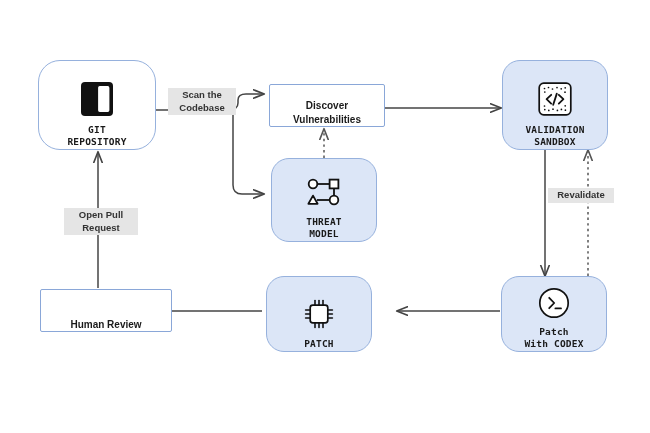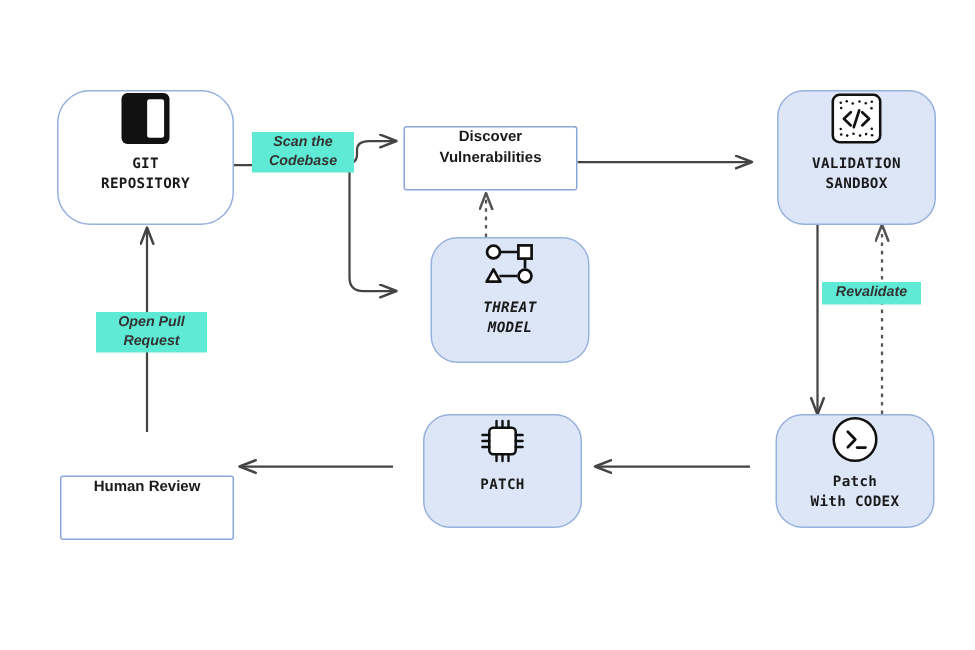--- a/index.html
+++ b/index.html
@@ -26,27 +26,26 @@
     top: 0;
     width: 650px;
     height: 433px;
   }
   .node {
     position: absolute;
     box-sizing: border-box;
     display: flex;
     flex-direction: column;
     align-items: center;
-    justify-content: flex-start;
+    justify-content: flex-end;
   }
   .node-round {
     background: #dce6f7;
     border: 1.4px solid #96b1dd;
     border-radius: 18px;
-    margin-left: 16px;
   }
   .node-plain {
     background: #ffffff;
     border: 1.4px solid #8aa7d8;
     border-radius: 2px;
   }
   .node-white-round {
     background: #ffffff;
     border: 1.4px solid #96b1dd;
     border-radius: 22px;
@@ -78,23 +77,22 @@
   }
   .edge-label {
     position: absolute;
     font-family: "Liberation Sans", sans-serif;
     font-size: 9.5px;
     font-weight: 700;
     color: #333333;
     text-align: center;
     line-height: 1.32;
     white-space: pre-line;
-    background: #5eead4;
+    background: #e5e5e5;
     padding: 1px 3px;
-    font-style: italic;
   }
 </style>
 </head>
 <body>
 
 <div id="canvas">
 
   <svg class="svg-layer" viewBox="0 0 650 433">
     <defs>
       <marker id="arrowSolid" markerWidth="9" markerHeight="9" refX="7.4" refY="3.2" orient="auto" markerUnits="strokeWidth">
@@ -135,21 +133,21 @@
     </div>
     <div class="node-label">GIT
 REPOSITORY</div>
   </div>
 
   <div class="node node-plain" style="left:269px; top:84px; width:116px; height:43px;">
     <div class="node-label-sans">Discover
 Vulnerabilities</div>
   </div>
 
-  <div class="node node-round" style="left:271px; top:158px; width:106px; height:84px;font-style:italic;">
+  <div class="node node-round" style="left:271px; top:158px; width:106px; height:84px;">
     <div class="icon-wrap">
       <svg width="42" height="34" viewBox="0 0 42 34">
         <line x1="14" y1="9" x2="26" y2="9" stroke="#111111" stroke-width="1.8"></line>
         <line x1="14" y1="25" x2="26" y2="25" stroke="#111111" stroke-width="1.8"></line>
         <line x1="31" y1="14" x2="31" y2="20" stroke="#111111" stroke-width="1.8"></line>
         <circle cx="10" cy="9" r="4.3" fill="#ffffff" stroke="#111111" stroke-width="1.8"></circle>
         <rect x="26.6" y="4.6" width="8.8" height="8.8" fill="#ffffff" stroke="#111111" stroke-width="1.8"></rect>
         <path d="M10,20.6 L14.6,28.8 L5.4,28.8 Z" fill="#ffffff" stroke="#111111" stroke-width="1.8" stroke-linejoin="round"></path>
         <circle cx="31" cy="25" r="4.3" fill="#ffffff" stroke="#111111" stroke-width="1.8"></circle>
       </svg>
@@ -217,21 +215,21 @@
           <line x1="3.6" y1="21.0" x2="8.2" y2="21.0"></line>
           <line x1="25.8" y1="13.0" x2="30.4" y2="13.0"></line>
           <line x1="25.8" y1="17.0" x2="30.4" y2="17.0"></line>
           <line x1="25.8" y1="21.0" x2="30.4" y2="21.0"></line>
         </g>
       </svg>
     </div>
     <div class="node-label">PATCH</div>
   </div>
 
-  <div class="node node-plain" style="left:40px; top:289px; width:116px; height:43px;margin-top:28px;">
+  <div class="node node-plain" style="left:40px; top:289px; width:132px; height:43px;">
     <div class="node-label-sans">Human Review</div>
   </div>
 
   <div class="edge-label" style="left:168px; top:88px; width:62px;">Scan the
 Codebase</div>
 
   <div class="edge-label" style="left:64px; top:208px; width:68px;">Open Pull
 Request</div>
 
   <div class="edge-label" style="left:548px; top:188px; width:60px;">Revalidate</div>

